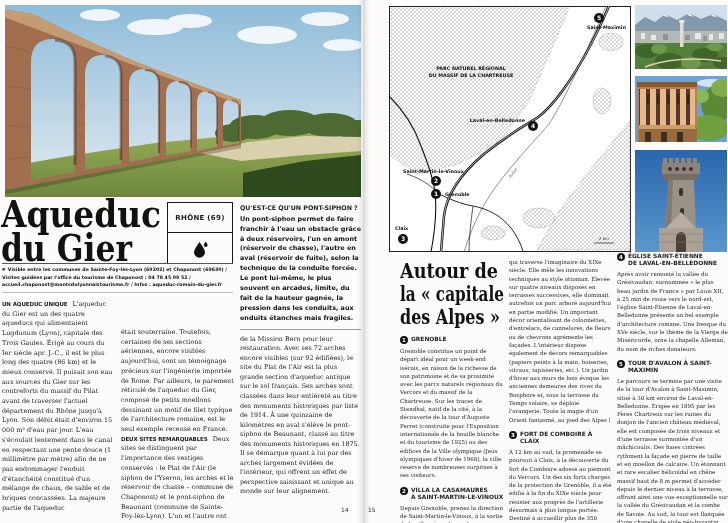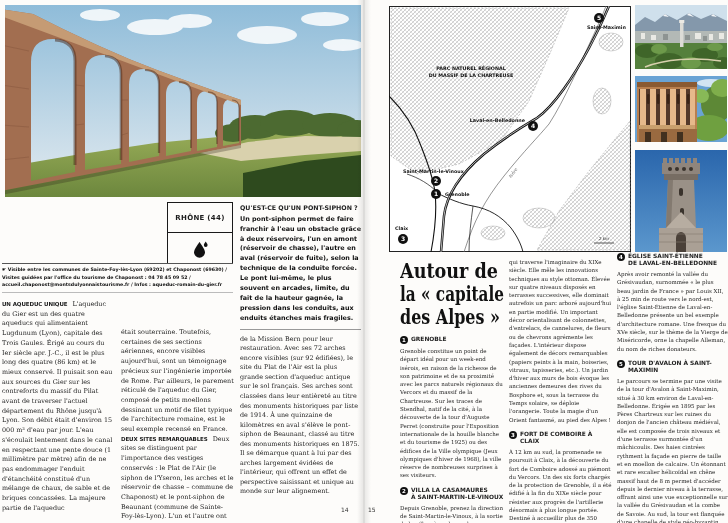--- a/index.html
+++ b/index.html
@@ -115,23 +115,29 @@
           <path d="M71,80 L79,81"></path>
             <path d="M71,120 L79,119"></path>
             <path d="M117,95 L123,95"></path>
             <path d="M117,130 L123,128"></path>
         </g>
         <path d="M-4,186 L236,140 L236,143 L-4,190 Z" fill="rgba(40,30,20,.28)"></path>
       </g>
     </svg>
   </div>
 
+  <div class="abs title-svg">
+    <svg width="165" height="68" viewBox="0 0 165 68">
+      <text x="0" y="29" font-family="DejaVu Serif, serif" font-weight="bold" font-size="38" fill="#111" textLength="160" lengthAdjust="spacingAndGlyphs">Aqueduc</text>
+      <text x="0" y="63" font-family="DejaVu Serif, serif" font-weight="bold" font-size="38" fill="#111" textLength="131" lengthAdjust="spacingAndGlyphs">du Gier</text>
+    </svg>
+  </div>
 
   <div class="abs badge">
-    <div class="badge-top">RHÔNE (44)</div>
+    <div class="badge-top">RHÔNE (69)</div>
     <div class="badge-bottom">
       <svg width="15" height="18" viewBox="0 0 15 18">
         <path d="M6.5,2 C6.5,2 12,9.2 12,12.2 A5.5,5.5 0 1 1 1,12.2 C1,9.2 6.5,2 6.5,2 Z" fill="#111"></path>
         <path d="M12.7,1.5 C12.7,1.5 14.6,4 14.6,5 A1.9,1.9 0 1 1 10.8,5 C10.8,4 12.7,1.5 12.7,1.5 Z" fill="#111"></path>
       </svg>
     </div>
   </div>
 
   <div class="abs rule-contact"></div>
   <div class="abs contact">

